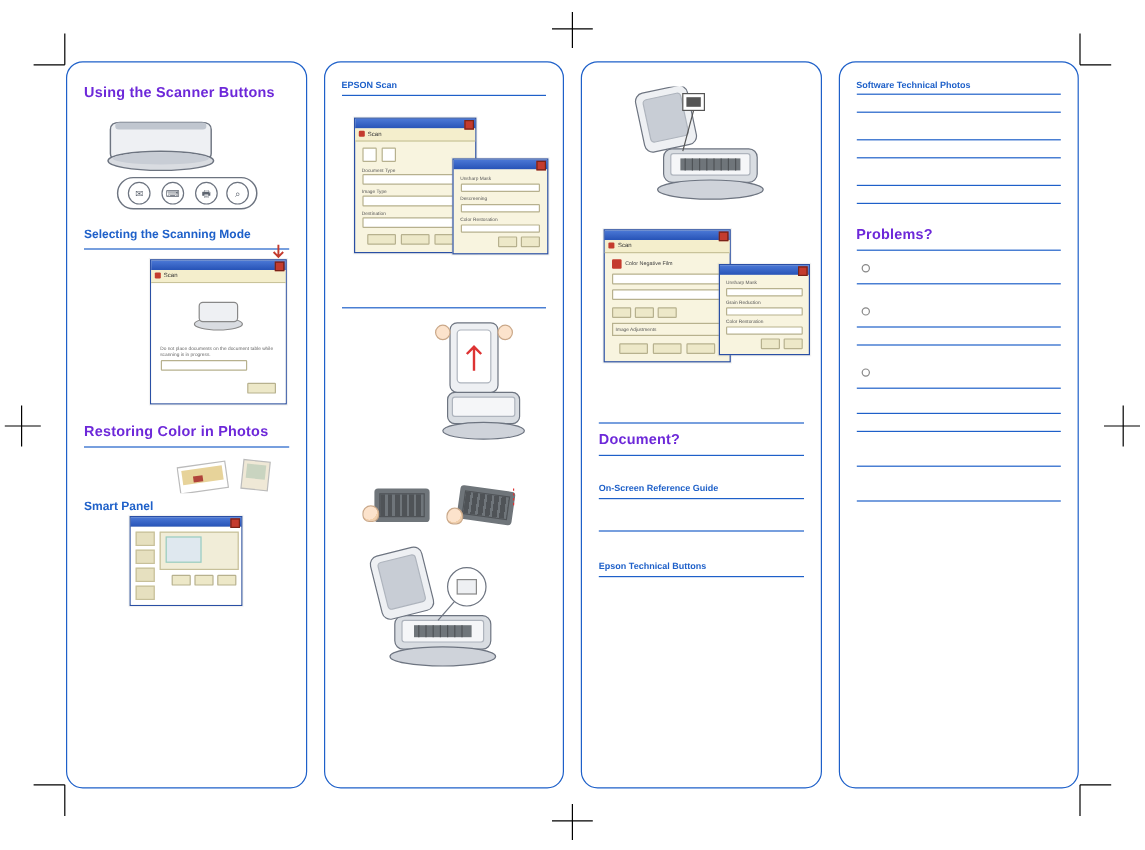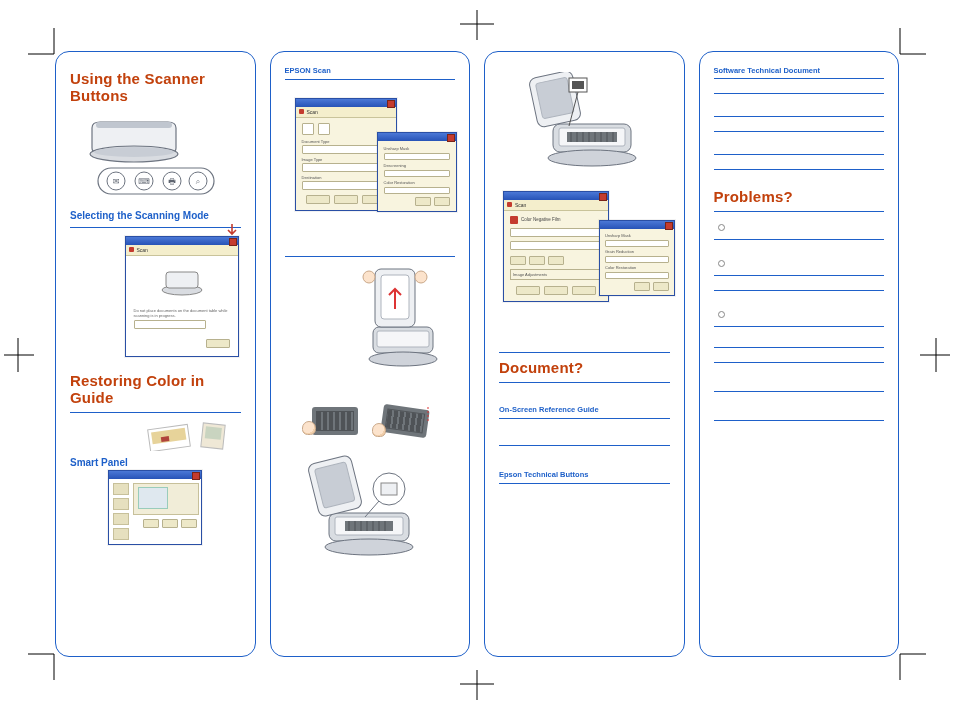--- a/index.html
+++ b/index.html
@@ -32,22 +32,22 @@
     border: 1.5px solid #1e60c9;
     border-radius: 14px;
     padding: 12px 14px 10px 14px;
     box-sizing: border-box;
     position: relative;
     overflow: hidden;
   }
   .h-main {
     font-family: "Arial Narrow", Arial, sans-serif;
     font-weight: bold;
-    color: #c2410c;
-    font-size: 15px;
+    color: #6d28d9;
+    font-size: 12px;
     letter-spacing: .2px;
     margin: 6px 0 4px 0;
     font-stretch: condensed;
   }
   .h-sub {
     font-family: "Arial Narrow", Arial, sans-serif;
     font-weight: bold;
     color: #1e60c9;
     font-size: 10px;
     margin: 4px 0 4px 0;
@@ -219,21 +219,21 @@
             <div style="font-size:4px;color:#666;margin:4px 0 2px 0;">Do not place documents on the document table while scanning is in progress.</div>
             <div class="field" style="width:70px;"></div>
             <div style="display:flex; gap:4px; justify-content:flex-end; margin-top:10px;">
               <span class="btn"></span>
             </div>
           </div>
         </div>
       </div>
     </div>
 
-    <div class="h-main" style="margin-top:14px;">Restoring Color in Guide</div>
+    <div class="h-main" style="margin-top:14px;">Restoring Color in Photos</div>
     <hr class="sep">
 
     <div class="img-box" style="height:34px; justify-content:flex-end; gap:8px; padding-right:14px;">
       <svg width="44" height="30">
           <rect x="2" y="6" width="40" height="22" fill="#fff" stroke="#bbb" transform="rotate(-8 22 17)"></rect>
           <rect x="5" y="9" width="34" height="12" fill="#e7d39a" transform="rotate(-8 22 17)"></rect>
           <rect x="14" y="15" width="8" height="5" fill="#b0433a" transform="rotate(-8 22 17)"></rect>
         </svg>
       <svg width="28" height="30">
           <rect x="3" y="3" width="22" height="24" fill="#efe8d6" stroke="#bbb" transform="rotate(6 14 15)"></rect>
@@ -470,21 +470,21 @@
     <div class="tiny">On-Screen Reference Guide</div>
     <hr class="rule">
     <div style="height:10px;"></div>
     <hr class="rule">
     <div style="height:10px;"></div>
     <div class="tiny">Epson Technical Buttons</div>
     <hr class="rule">
   </div>
 
   <div class="panel panel4">
-    <div class="tiny">Software Technical Document</div>
+    <div class="tiny">Software Technical Photos</div>
     <hr class="rule">
     <hr class="rule" style="margin-top:10px;">
     <hr class="rule" style="margin-top:22px;">
     <hr class="rule">
     <hr class="rule" style="margin-top:22px;">
     <hr class="rule">
 
     <div class="h-main" style="margin-top:18px;">Problems?</div>
     <hr class="sep">
 

